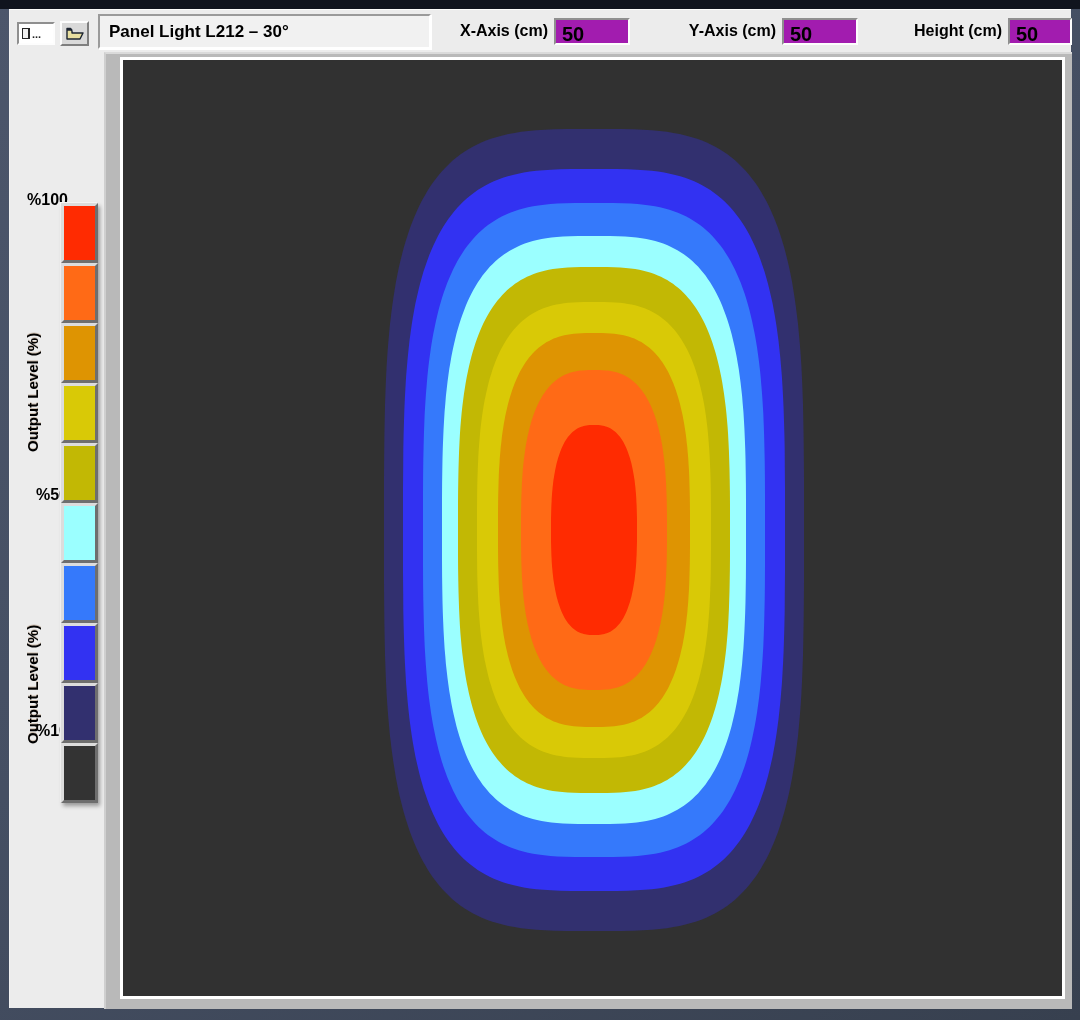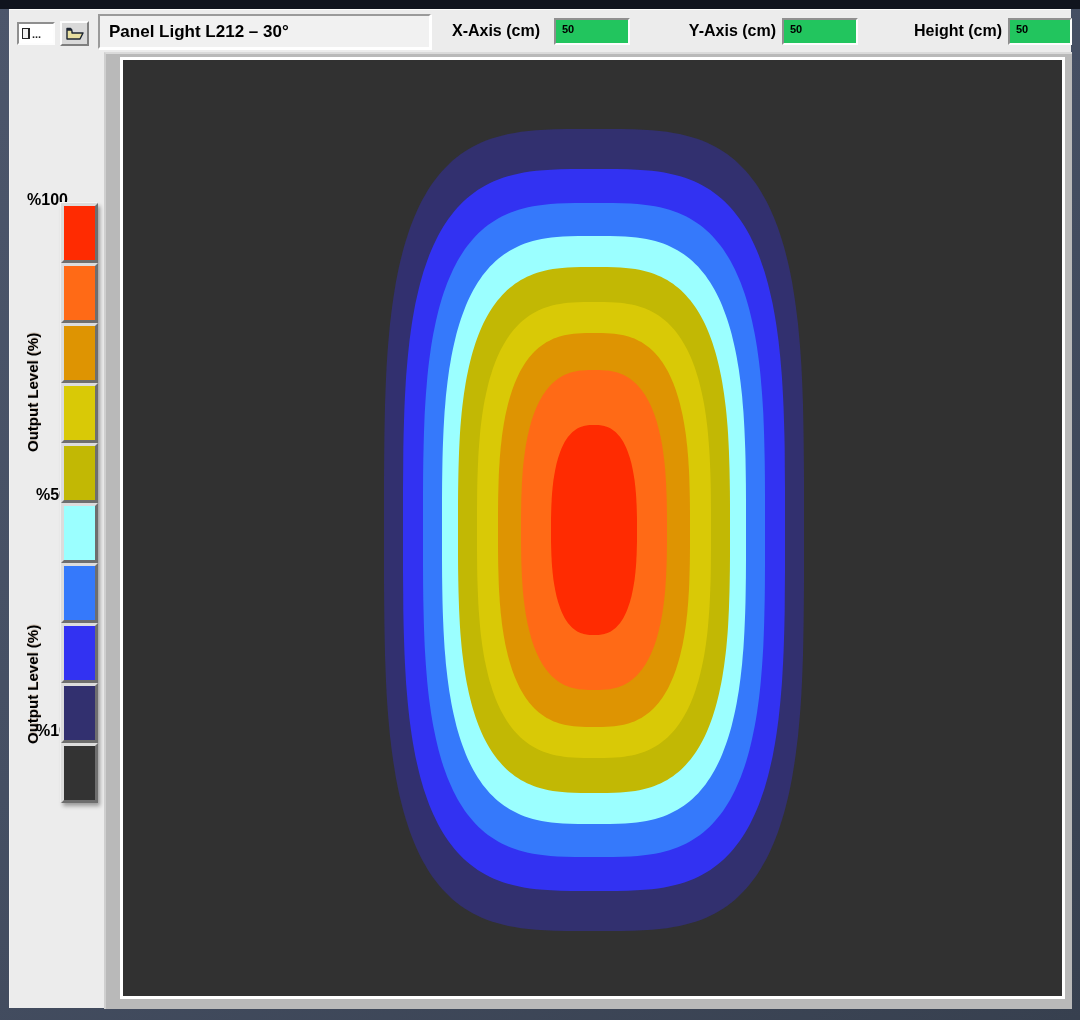--- a/index.html
+++ b/index.html
@@ -10,24 +10,24 @@
   }
   #top-strip { position:absolute; left:0; top:0; width:1080px; height:9px; background:#10141E; }
   #content {
     position:absolute; left:9px; top:9px; width:1062px; height:999px;
     background:#ECECEC; border-top:1px solid #FBFBFB; border-left:1px solid #F2F2F2;
   }
   
   #toolbar { position:absolute; left:0; top:0; width:1062px; height:42px; }
   .lbl { position:absolute; font-weight:bold; font-size:16px; color:#000; top:12px; text-align:right; white-space:nowrap; }
   .field {
-    position:absolute; top:8px; height:27px; background:#22c55e;
+    position:absolute; top:8px; height:27px; background:#a21caf;
     border-top:2px solid #8F8F8F; border-left:2px solid #8F8F8F;
     border-bottom:2px solid #FDFDFD; border-right:2px solid #FDFDFD;
-    font-weight:bold; font-size:11px; padding:3px 0 0 6px; color:#000;
+    font-weight:bold; font-size:20px; padding:3px 0 0 6px; color:#000;
   }
   #path-control {
     position:absolute; left:7px; top:12px; width:38px; height:23px; background:#FFFFFF;
     border-top:2px solid #8F8F8F; border-left:2px solid #8F8F8F;
     border-bottom:2px solid #FDFDFD; border-right:2px solid #FDFDFD;
     display:flex; align-items:center; gap:2px; padding-left:3px;
   }
   #path-glyph { width:8px; height:11px; border:1px solid #222; border-right-width:2px; background:#EEE; }
   #path-text { font-size:11px; font-weight:bold; color:#222; line-height:8px; }
   #folder-button {
@@ -80,21 +80,21 @@
         <span id="path-glyph"></span>
         <span id="path-text">...</span>
       </div>
       <div id="folder-button">
         <svg width="18" height="14" viewBox="0 0 18 14">
           <path d="M1 3 L1 12 L14 12 L17 6 L6 6 L6 4 L5 3 Z M1 3 L1 1.5 L4.5 1.5 L5.8 3 Z" fill="#E8DFA0" stroke="#1C2430" stroke-width="1.4" stroke-linejoin="round"></path>
         </svg>
       </div>
       <div id="title-display">Panel Light L212 – 30°</div>
 
-      <span class="lbl" style="left:344px; width:186px;">X-Axis (cm)</span>
+      <span class="lbl" style="left:352px; width:186px;">X-Axis (cm)</span>
       <div class="field" style="left:544px; width:76px;">50</div>
 
       <span class="lbl" style="left:580px; width:186px;">Y-Axis (cm)</span>
       <div class="field" style="left:772px; width:76px;">50</div>
 
       <span class="lbl" style="left:806px; width:186px;text-align:right;">Height (cm)</span>
       <div class="field" style="left:998px; width:64px;">50</div>
     </div>
 
     <div id="sidebar">

